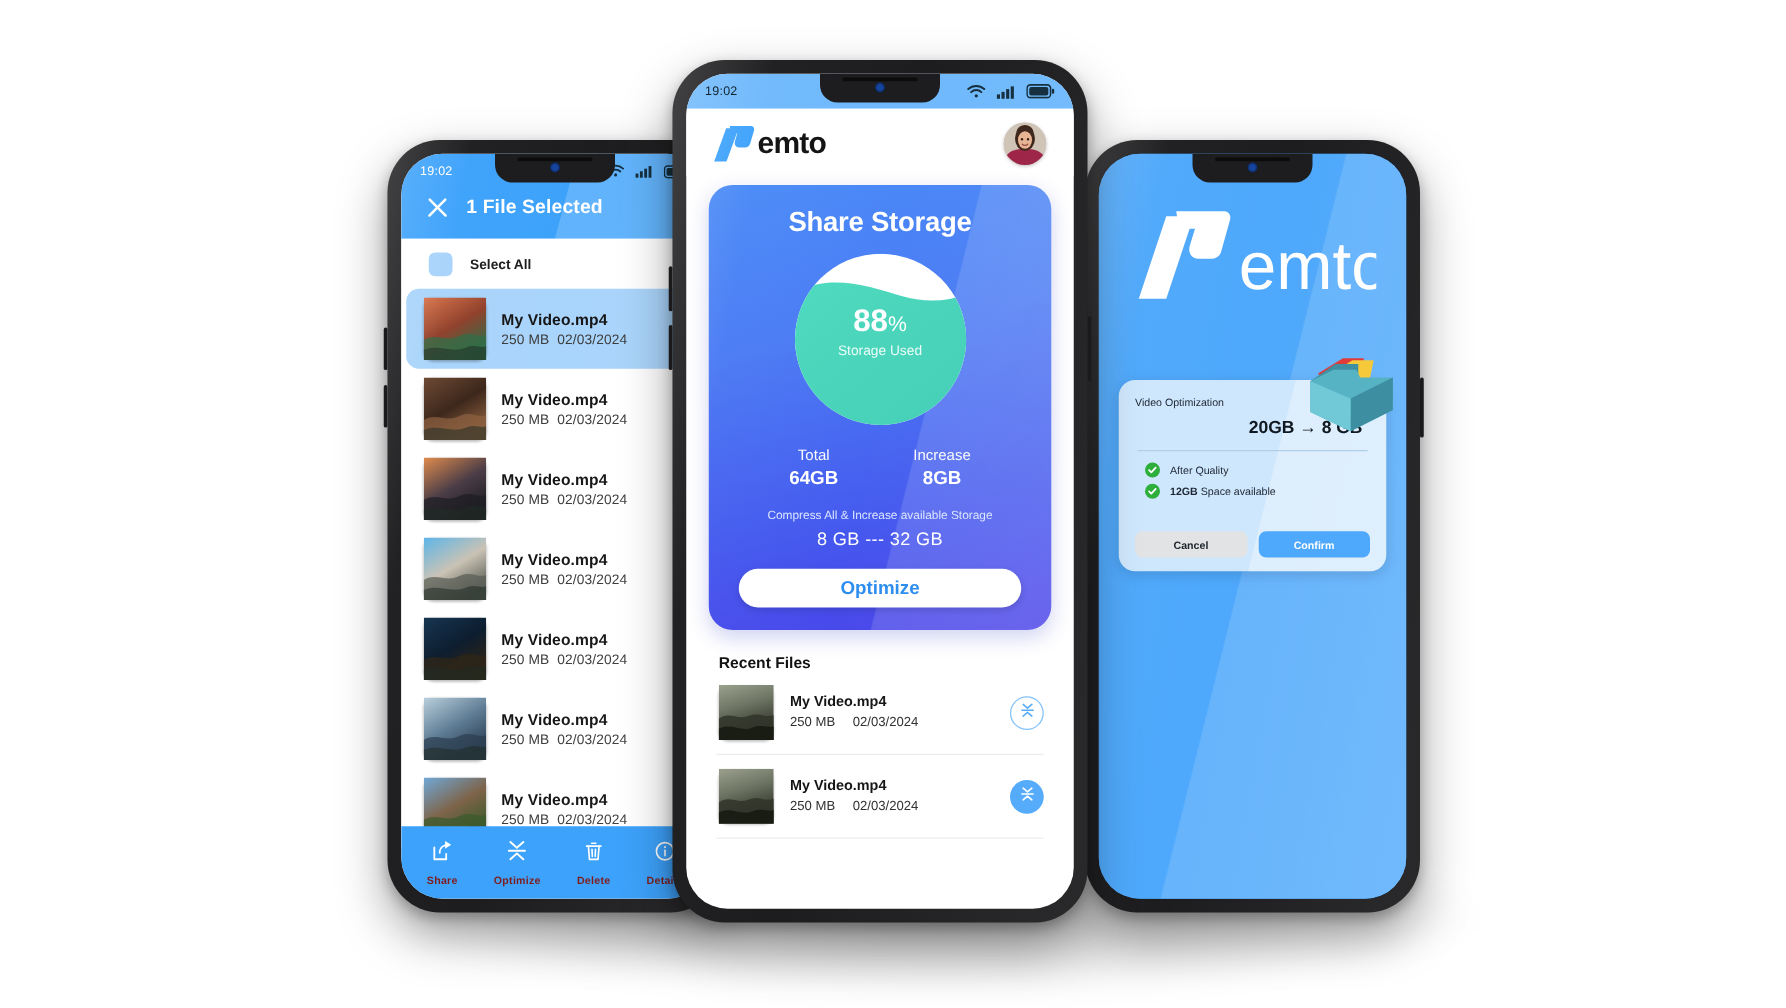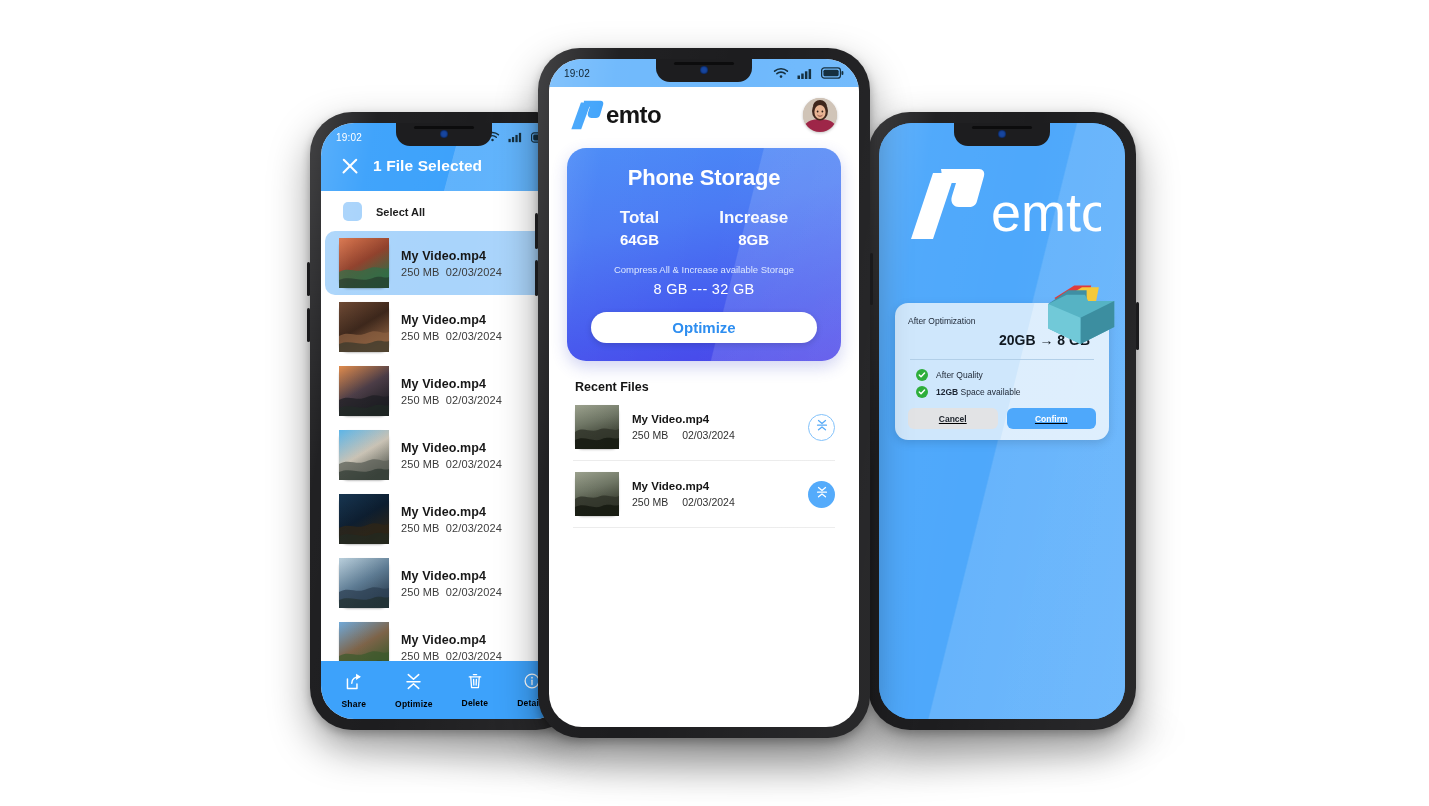--- a/index.html
+++ b/index.html
@@ -84,21 +84,21 @@
   .frow{ display:flex; align-items:center; gap:12px; padding:7px 14px 7px 18px; }
   .frow.sel{ background:#A9D4FB; border-radius:10px; margin:0 4px; padding-left:14px; }
   .fthumb{ width:50px; height:50px; border-radius:9px; flex:none; box-shadow:0 1px 2px rgba(0,0,0,.25); background-size:cover; }
   .fname{ font-size:12.5px; font-weight:700; color:#151515; letter-spacing:.1px; }
   .fmeta{ font-size:11px; color:#3a3a3a; margin-top:3px; letter-spacing:.1px; }
   .lp-toolbar{
     position:absolute; left:0; bottom:0; width:100%; height:58px;
     background:#3DA2FB; display:flex; align-items:center; justify-content:space-around;
     padding:0 6px; z-index:20;
   }
-  .tb-item{ display:flex; flex-direction:column; align-items:center; gap:4px; color:#000000; }
+  .tb-item{ display:flex; flex-direction:column; align-items:center; gap:4px; color:#7f1d1d; }
   .tb-label{ font-size:8.5px; font-weight:600; letter-spacing:.2px; }
 
   
   #phone-right{ left:868px; top:112px; width:268px; height:618px; z-index:1; }
   #phone-right .screen{ background:#4EA8FB; }
   .rp-bg{
     position:absolute; inset:0;
     background:#4EA8FB;
   }
   .rp-bg::after{
@@ -120,21 +120,21 @@
   .rp-after{ font-size:8.5px; color:#1c2533; font-weight:500; }
   .rp-size{ font-size:14px; font-weight:700; color:#101820; text-align:right; margin-top:6px; padding-right:6px; }
   .rp-div{ height:1px; background:#B2CFE8; margin:11px 2px 9px 2px; }
   .rp-bullet{ display:flex; align-items:center; gap:8px; margin:5px 0 0 8px; }
   .rp-bullet-txt{ font-size:8.5px; color:#1c2533; }
   .rp-bullet-txt b{ font-weight:700; }
   .check{
     width:12px; height:12px; border-radius:50%; background:#2EAE3B; flex:none;
     display:flex; align-items:center; justify-content:center;
   }
-  .rp-btns{ display:flex; gap:9px; margin-top:10px;text-decoration:underline; }
+  .rp-btns{ display:flex; gap:9px; margin-top:26px; }
   .rp-btn{
     flex:1; height:21px; border-radius:6px; display:flex; align-items:center; justify-content:center;
     font-size:8.5px; font-weight:700;
   }
   .rp-btn.cancel{ background:#E2E3E5; color:#20262e; }
   .rp-btn.confirm{ background:#4EA8FB; color:#fff; }
   .rp-folder{ position:absolute; right:-12px; top:-22px; width:78px; height:66px; z-index:5; }
   .rp-tagline{
     margin-top:37px; text-align:center; color:#fff;
     font-size:17.5px; line-height:1.32; font-weight:400; letter-spacing:.1px;
@@ -167,21 +167,21 @@
   }
   .sc-inner{ position:relative; z-index:3; }
   .sc-title{ text-align:center; color:#fff; font-size:22px; font-weight:700; letter-spacing:-.2px; }
   .donut-wrap{ display:flex; justify-content:center; margin-top:12px; }
   .donut{ width:137px; height:137px; position:relative; }
   .sc-pct{ position:absolute; left:0; right:0; top:40px; text-align:center; color:#fff; font-size:25px; font-weight:700; }
   .sc-pct span{ font-size:17px; font-weight:500; }
   .sc-pctlabel{ position:absolute; left:0; right:0; top:72px; text-align:center; color:#eafcf7; font-size:11px; }
   .sc-stats{ display:flex; justify-content:center; gap:60px; margin-top:17px; }
   .sc-stat{ text-align:center; color:#fff; }
-  .sc-stat .k{ font-size:17px; font-weight:700; opacity:.96; }
+  .sc-stat .k{ font-size:12px; font-weight:400; opacity:.96; }
   .sc-stat .v{ font-size:15px; font-weight:700; margin-top:3px; }
   .sc-note{ text-align:center; color:#dbe6ff; font-size:9.5px; margin-top:16px; }
   .sc-range{ text-align:center; color:#fff; font-size:14.5px; font-weight:500; margin-top:6px; letter-spacing:.3px; }
   .opt-btn{
     margin:15px auto 0 auto; width:226px; height:31px; background:#fff; border-radius:18px;
     display:flex; align-items:center; justify-content:center;
     color:#2E8EF0; font-size:15px; font-weight:700;
     box-shadow:0 2px 6px rgba(0,0,0,.15);
   }
   .recent-title{ margin:19px 0 0 26px; font-size:12.5px; font-weight:700; color:#111; }
@@ -438,21 +438,21 @@
           <svg class="rp-folder" viewBox="0 0 100 86">
             <path d="M14 22 L40 6 L62 6 L58 24 L34 40 Z" fill="#e03b3b"></path>
             <path d="M24 24 L50 8 L72 8 L68 28 L42 44 Z" fill="#f5c93a"></path>
             <path d="M6 30 L32 12 L56 12 L56 34 L30 52 Z" fill="#3f8fa3"></path>
             <path d="M30 18 L54 18 L58 26 L92 26 L92 60 L48 82 L6 62 L6 30 Z" fill="#56b3c4"></path>
             <path d="M92 26 L92 60 L48 82 L48 48 Z" fill="#3c8ea0"></path>
             <path d="M6 30 L48 48 L48 82 L6 62 Z" fill="#71c9d8"></path>
           </svg>
 
           <div class="rp-card-inner">
-            <div class="rp-after">After Optimization</div>
+            <div class="rp-after">Video Optimization</div>
             <div class="rp-size">20GB → 8 GB</div>
             <div class="rp-div"></div>
 
             <div class="rp-bullet">
               <span class="check">
                 <svg width="8" height="8" viewBox="0 0 10 10">
                     <path d="M1.6 5.1 L3.8 7.3 L8.2 2.6" stroke="#fff" stroke-width="1.8" fill="none" stroke-linecap="round" stroke-linejoin="round"></path>
                   </svg>
               </span>
               <span class="rp-bullet-txt">After Quality</span>
@@ -530,22 +530,43 @@
             <ellipse cx="14.6" cy="13.4" rx="0.9" ry="1" fill="#2a1a12"></ellipse>
             <ellipse cx="19.4" cy="13.4" rx="0.9" ry="1" fill="#2a1a12"></ellipse>
             <path d="M14.8 17.4 C16 18.6 18 18.6 19.2 17.4" stroke="#8d4a42" stroke-width="1" fill="none" stroke-linecap="round"></path>
           </svg>
         </div>
       </div>
 
       <div class="storage-card">
         <div class="sheen"></div>
         <div class="sc-inner">
-          <div class="sc-title">Phone Storage</div>
-
+          <div class="sc-title">Share Storage</div>
+
+          <div class="donut-wrap">
+            <div class="donut">
+              <svg width="137" height="137" viewBox="0 0 137 137">
+                <defs>
+                  <clipPath id="circ">
+                      <circle cx="68.5" cy="68.5" r="68.5"></circle>
+                    </clipPath>
+                  <linearGradient id="tealg" x1="0" y1="0" x2="1" y2="1">
+                    <stop offset="0%" stop-color="#4FDBC0"></stop>
+                    <stop offset="100%" stop-color="#45CEB6"></stop>
+                  </linearGradient>
+                </defs>
+                <g clip-path="url(#circ)">
+                  <rect x="0" y="0" width="137" height="137" fill="#ffffff"></rect>
+                  <path d="M -6 34 C 26 14, 58 26, 86 34 C 108 40, 124 38, 143 30 L 143 145 L -6 145 Z" fill="url(#tealg)"></path>
+                </g>
+              </svg>
+              <div class="sc-pct"><span style="font-size:25px;font-weight:700">88</span><span>%</span></div>
+              <div class="sc-pctlabel">Storage Used</div>
+            </div>
+          </div>
 
           <div class="sc-stats">
             <div class="sc-stat">
               <div class="k">Total</div>
               <div class="v">64GB</div>
             </div>
             <div class="sc-stat">
               <div class="k">Increase</div>
               <div class="v">8GB</div>
             </div>

